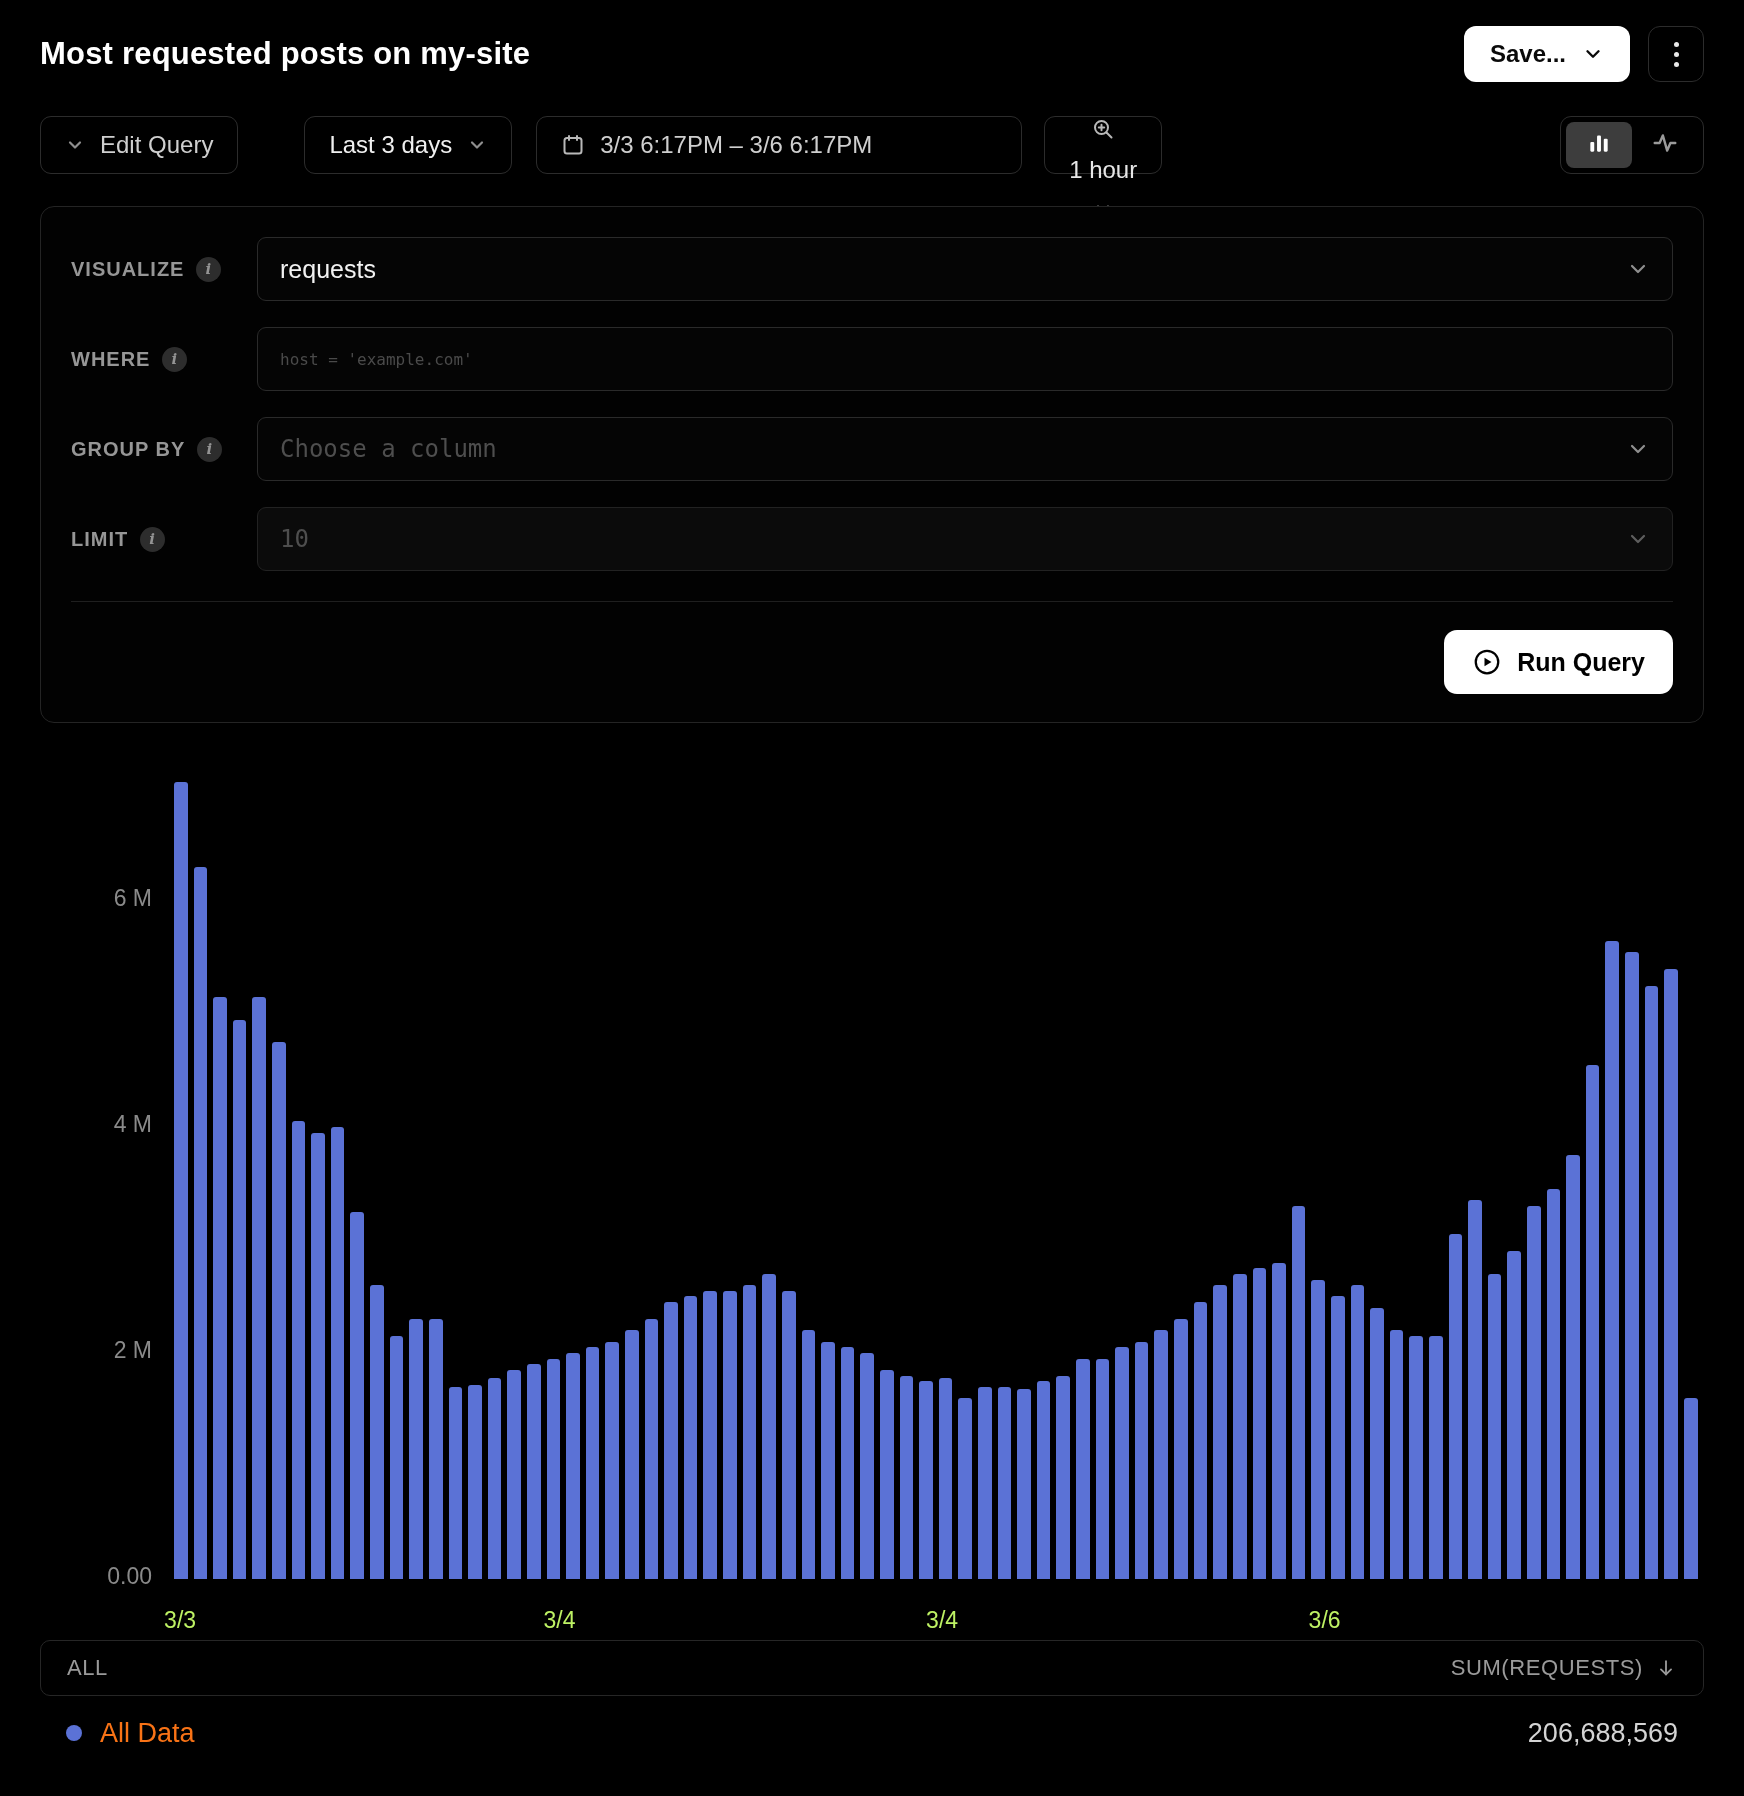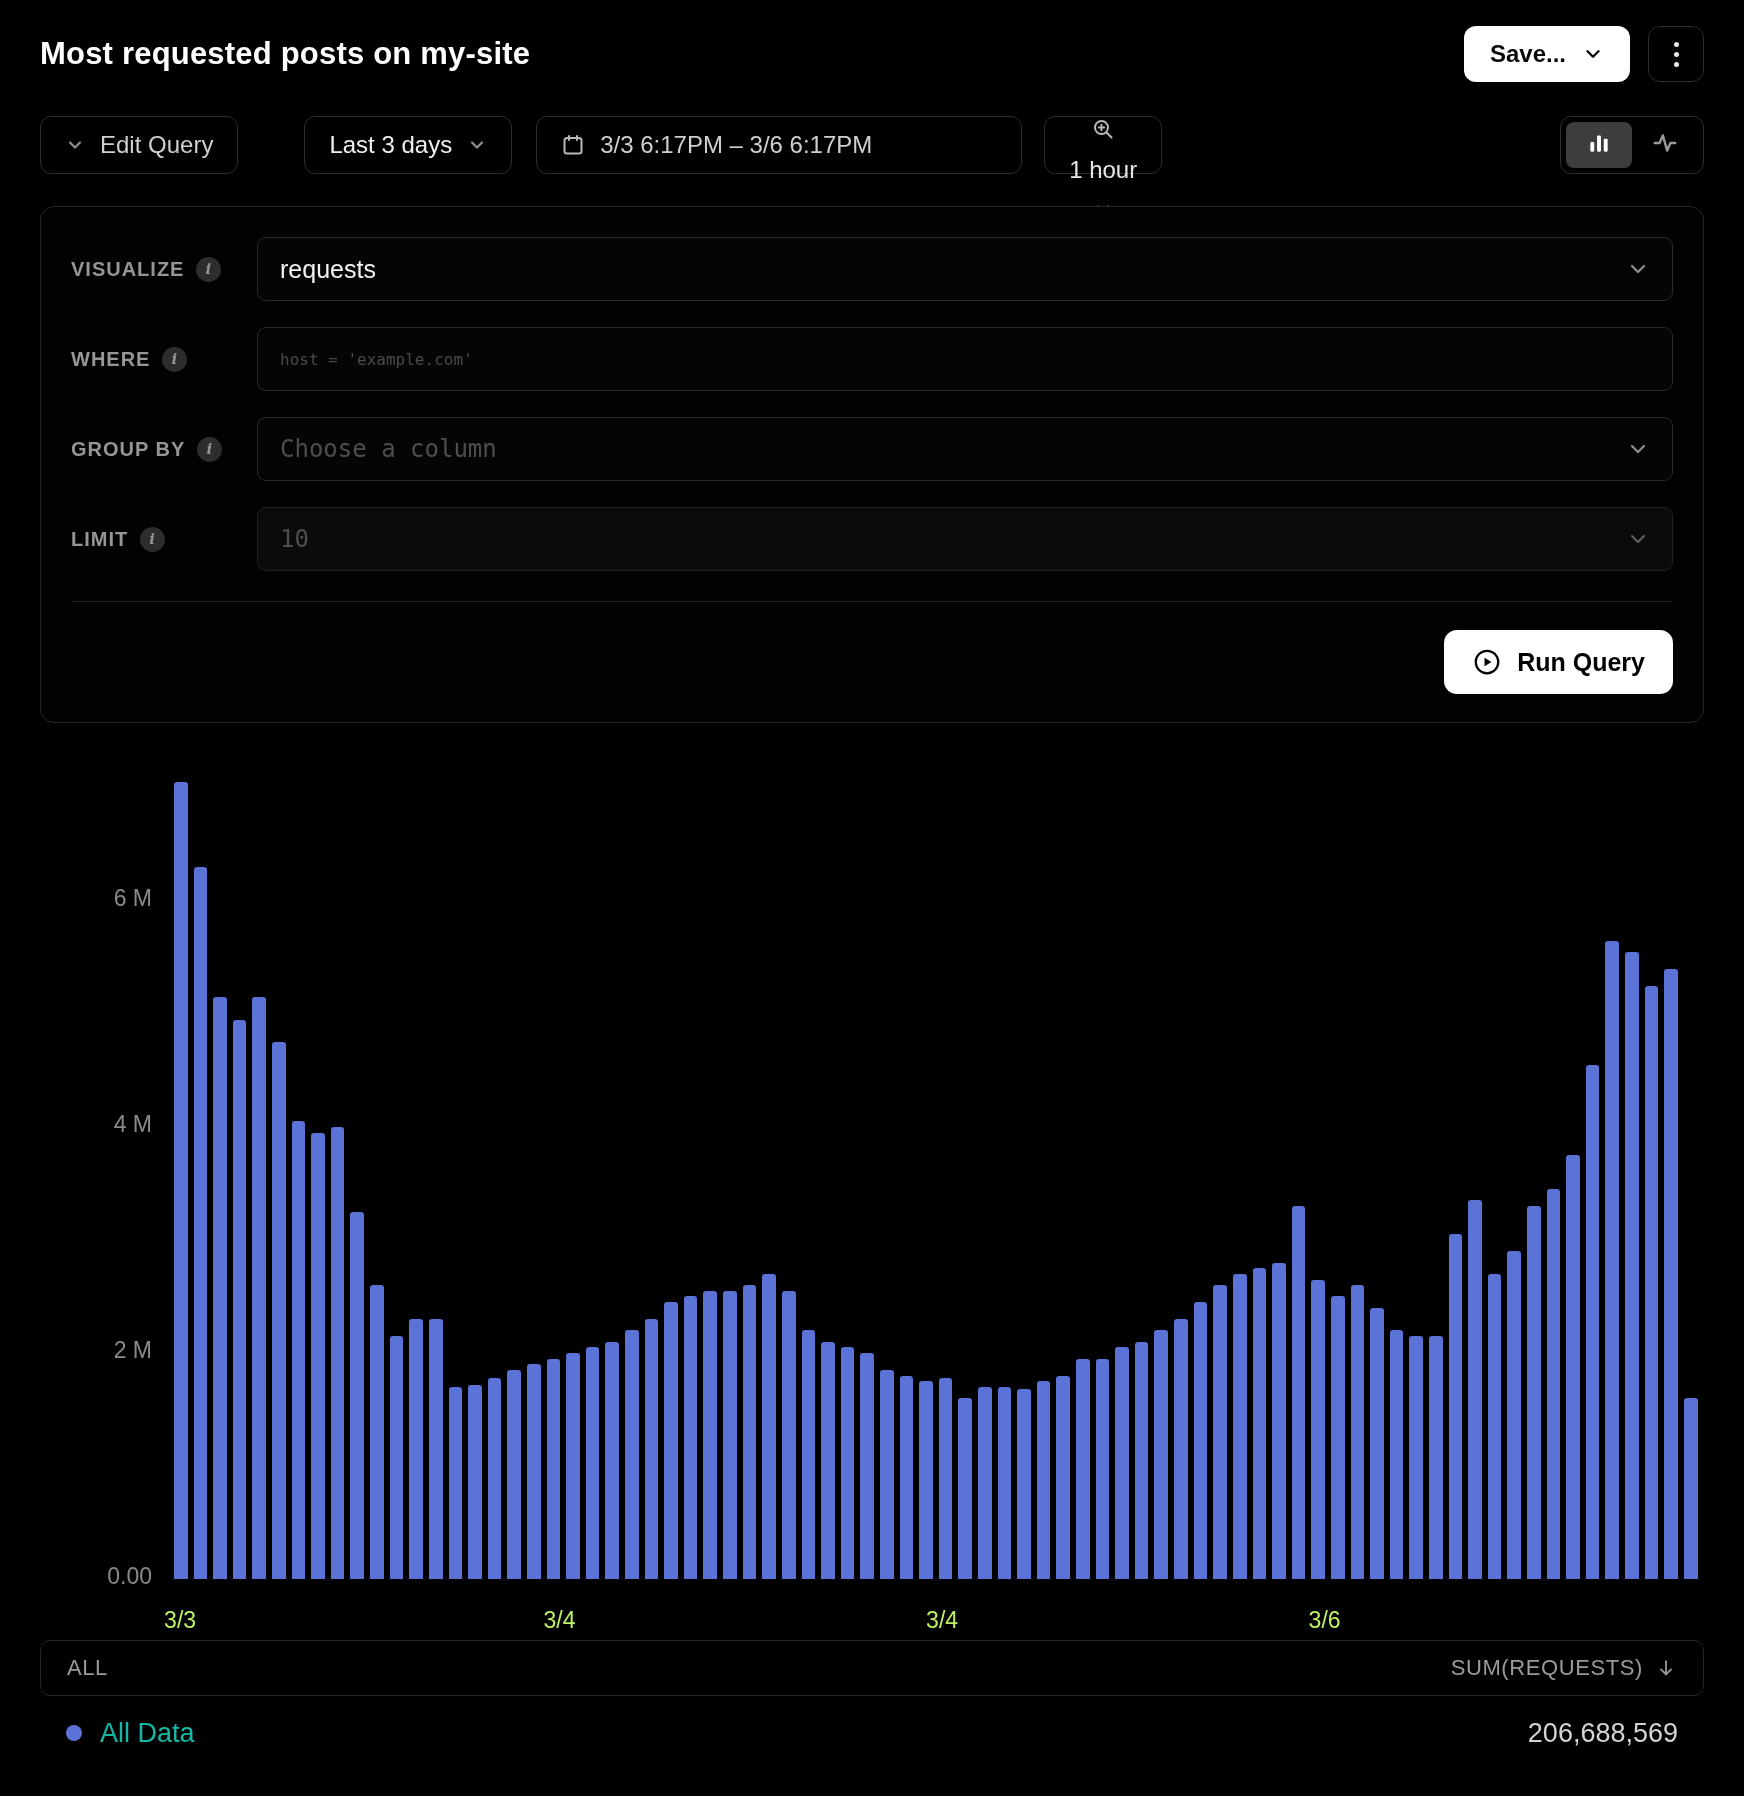--- a/index.html
+++ b/index.html
@@ -69,21 +69,21 @@
   .bar { flex: 1; min-width: 0; border-radius: 3px 3px 0 0; background: #5b72d6; }
   .x-axis { position: absolute; left: 134px; right: 6px; bottom: 0; height: 42px; }
   .x-tick { position: absolute; bottom: 0; transform: translateX(-50%); color: #bef264; font-size: 23px; }
 
   
   .table-header { border: 1px solid #262626; border-radius: 10px; height: 56px; margin-top: 6px;
     display: flex; align-items: center; justify-content: space-between; padding: 0 26px;
     color: #9a9a9a; font-size: 22px; letter-spacing: .6px; }
   .sum-head { display: flex; align-items: center; gap: 12px; cursor: pointer; color: #9a9a9a; }
   .table-row { height: 74px; display: flex; align-items: center; justify-content: space-between; padding: 0 26px; }
-  .row-left { display: flex; align-items: center; gap: 18px; font-size: 27px; color: #14b8a6; }
+  .row-left { display: flex; align-items: center; gap: 18px; font-size: 27px; color: #f97316; }
   .legend-dot { width: 16px; height: 16px; border-radius: 50%; background: #5b72d6; }
   .row-right { font-size: 27px; color: #d4d4d4; }
 </style>
 </head>
 <body>
 
 <div class="page">
 
   <div class="header">
     <div class="title">Most requested posts on my-site</div>

